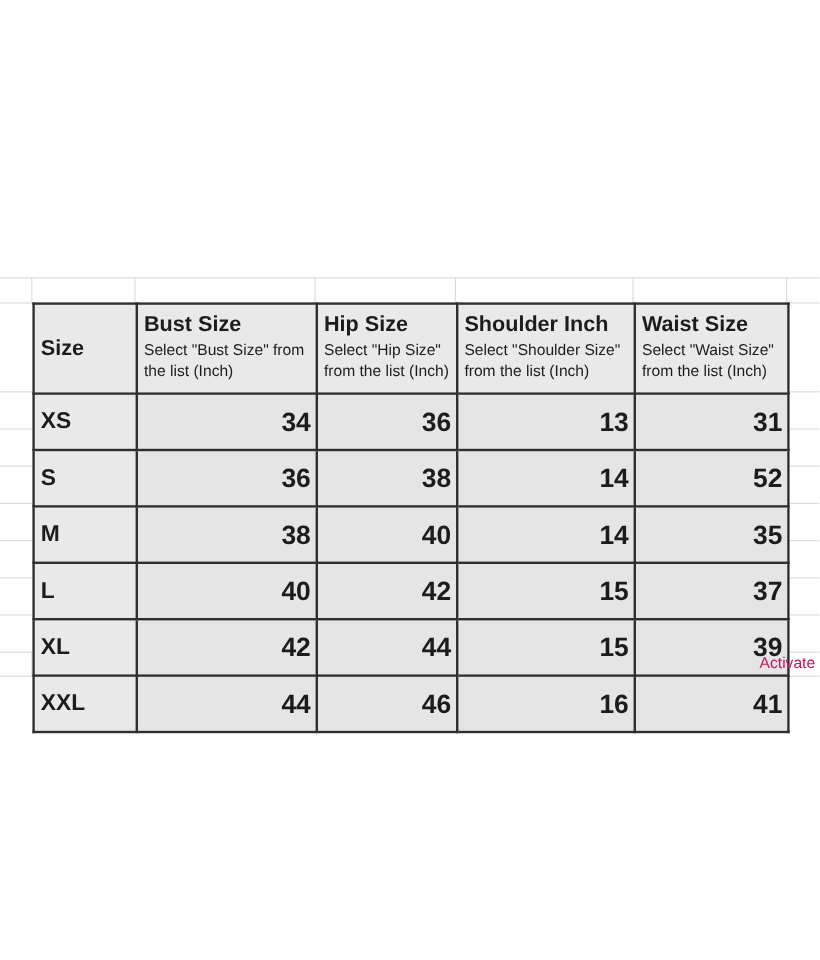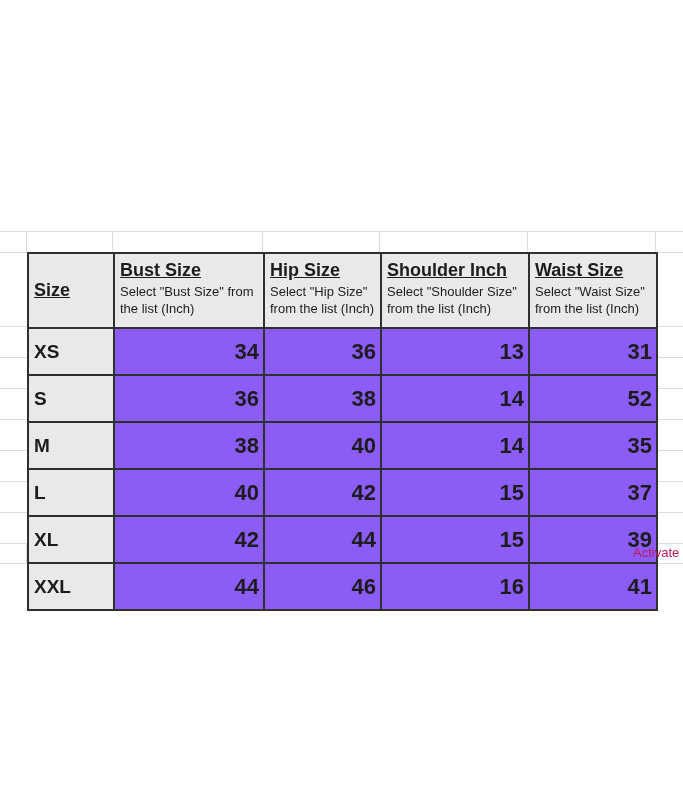--- a/index.html
+++ b/index.html
@@ -37,36 +37,35 @@
     vertical-align:top;
     padding:5px 4px 2px 5px;
     font-weight:normal;
   }
   th.size-col{vertical-align:middle;padding-top:0;}
   .hdr-title{
     font-size:18px;
     font-weight:bold;
     line-height:22px;
     white-space:nowrap;
-    text-decoration:underline;
   }
   .hdr-sub{
     font-size:13px;
     line-height:16.5px;
     margin-top:3px;
   }
   td.label-cell{
     background:#e9e9e9;
     font-size:19px;
     font-weight:bold;
     padding-left:5px;
     vertical-align:middle;
   }
   td.value-cell{
-    background:#8b5cf6;
+    background:#e5e5e5;
     font-size:22px;
     font-weight:bold;
     text-align:right;
     padding-right:4px;
     vertical-align:middle;
     line-height:1;
   }
   .watermark{
     position:absolute;
     left:633px;top:545px;

